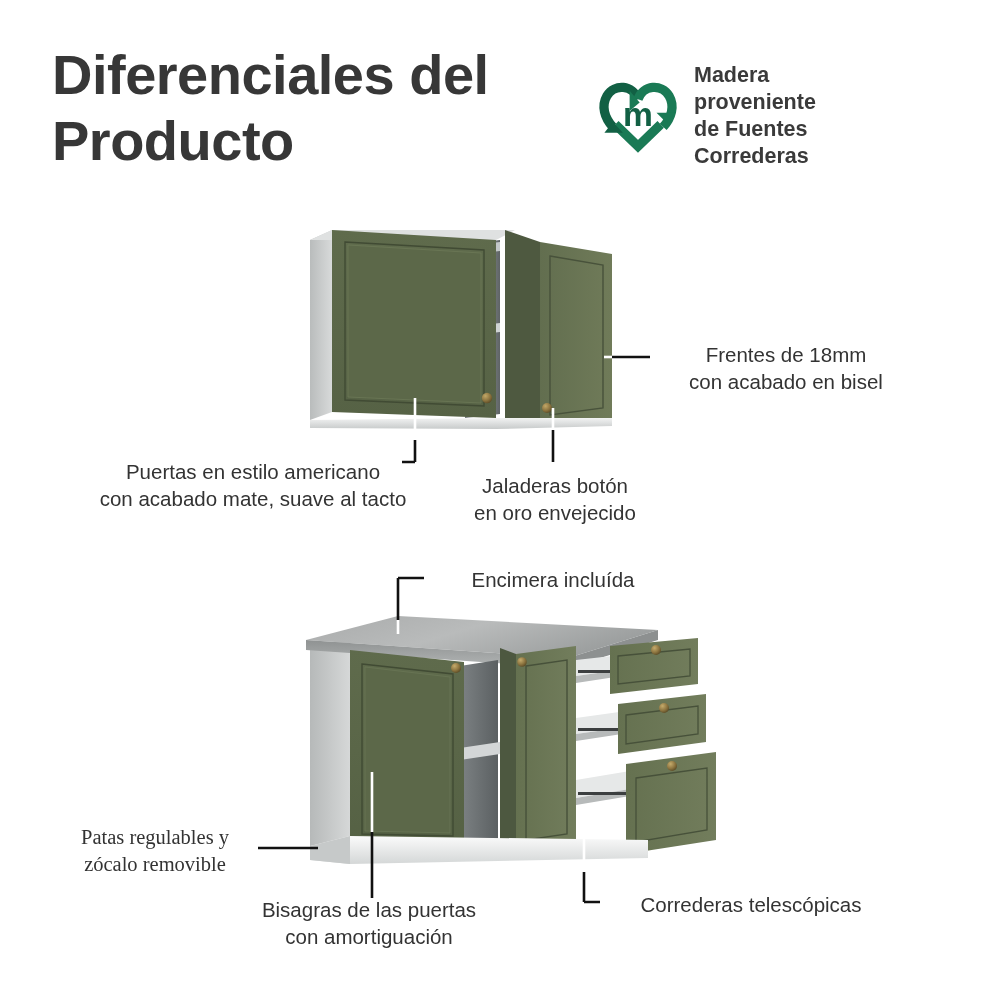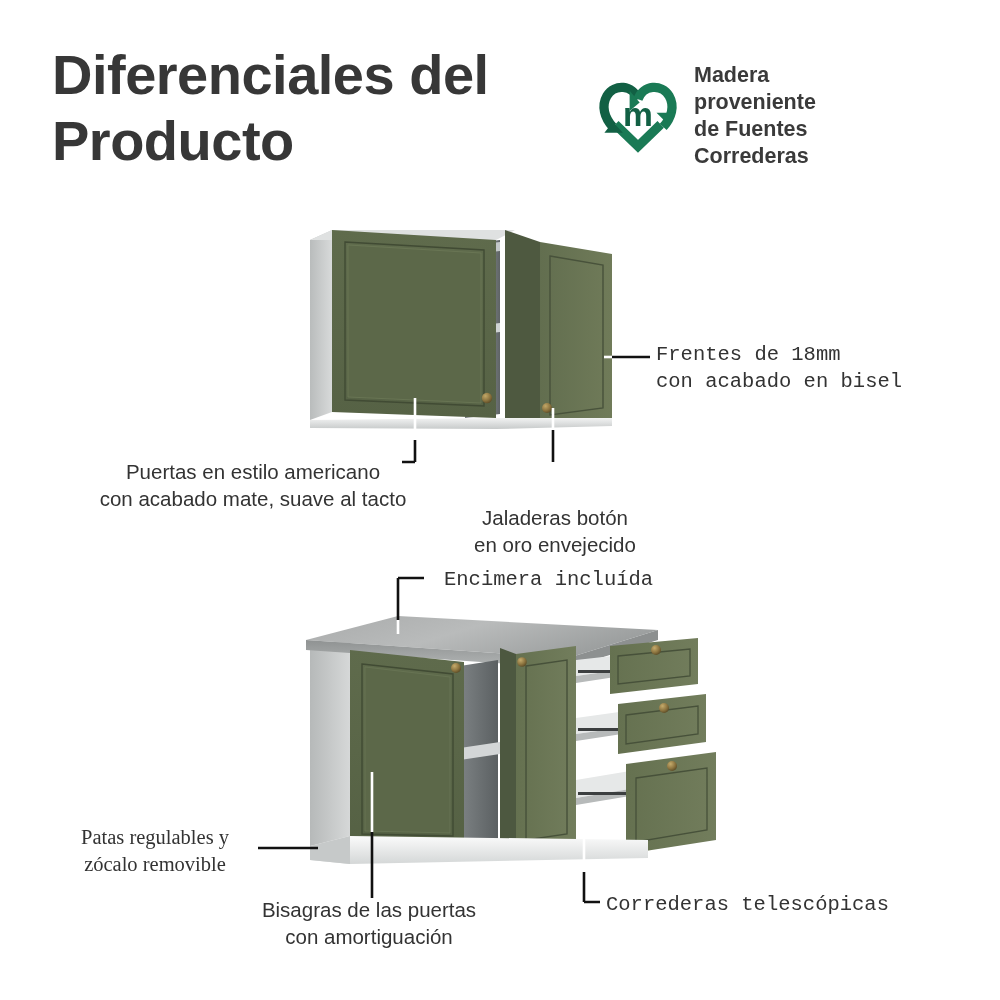--- a/index.html
+++ b/index.html
@@ -59,21 +59,21 @@
 
   
   .callout {
     position: absolute;
     font-size: 20.5px;
     line-height: 1.32;
     color: #333333;
     white-space: pre-line;
   }
   .ca-center { text-align: center; }
-  .ca-left { text-align: left; font-family: Liberation Mono, monospace; }
+  .ca-left { text-align: center; }
 
   .leaders { position: absolute; inset: 0; pointer-events: none; }
 </style>
 </head>
 <body>
 
 <div id="stage">
 
   <div class="title">Diferenciales del
 Producto</div>
@@ -286,24 +286,24 @@
       <path d="M612,357 L604,357"></path>
     </g>
   </svg>
 
   <div class="callout ca-left" style="left:656px; top:341px; width:260px;">Frentes de 18mm
 con acabado en bisel</div>
 
   <div class="callout ca-center" style="left:78px; top:458px; width:350px;">Puertas en estilo americano
 con acabado mate, suave al tacto</div>
 
-  <div class="callout ca-center" style="left:452px; top:472px; width:206px;margin-top:32px;">Jaladeras botón
+  <div class="callout ca-center" style="left:452px; top:472px; width:206px;">Jaladeras botón
 en oro envejecido</div>
 
-  <div class="callout ca-left" style="left:444px; top:566px; width:250px;">Encimera incluída</div>
+  <div class="callout ca-left" style="left:428px; top:566px; width:250px;">Encimera incluída</div>
 
   <div class="callout ca-center" style="left:50px; top:824px; width:210px;font-family:Liberation Serif, serif;">Patas regulables y
 zócalo removible</div>
 
   <div class="callout ca-left" style="left:606px; top:891px; width:290px;">Correderas telescópicas</div>
 
   <div class="callout ca-center" style="left:240px; top:896px; width:258px;">Bisagras de las puertas
 con amortiguación</div>
 
 </div>

